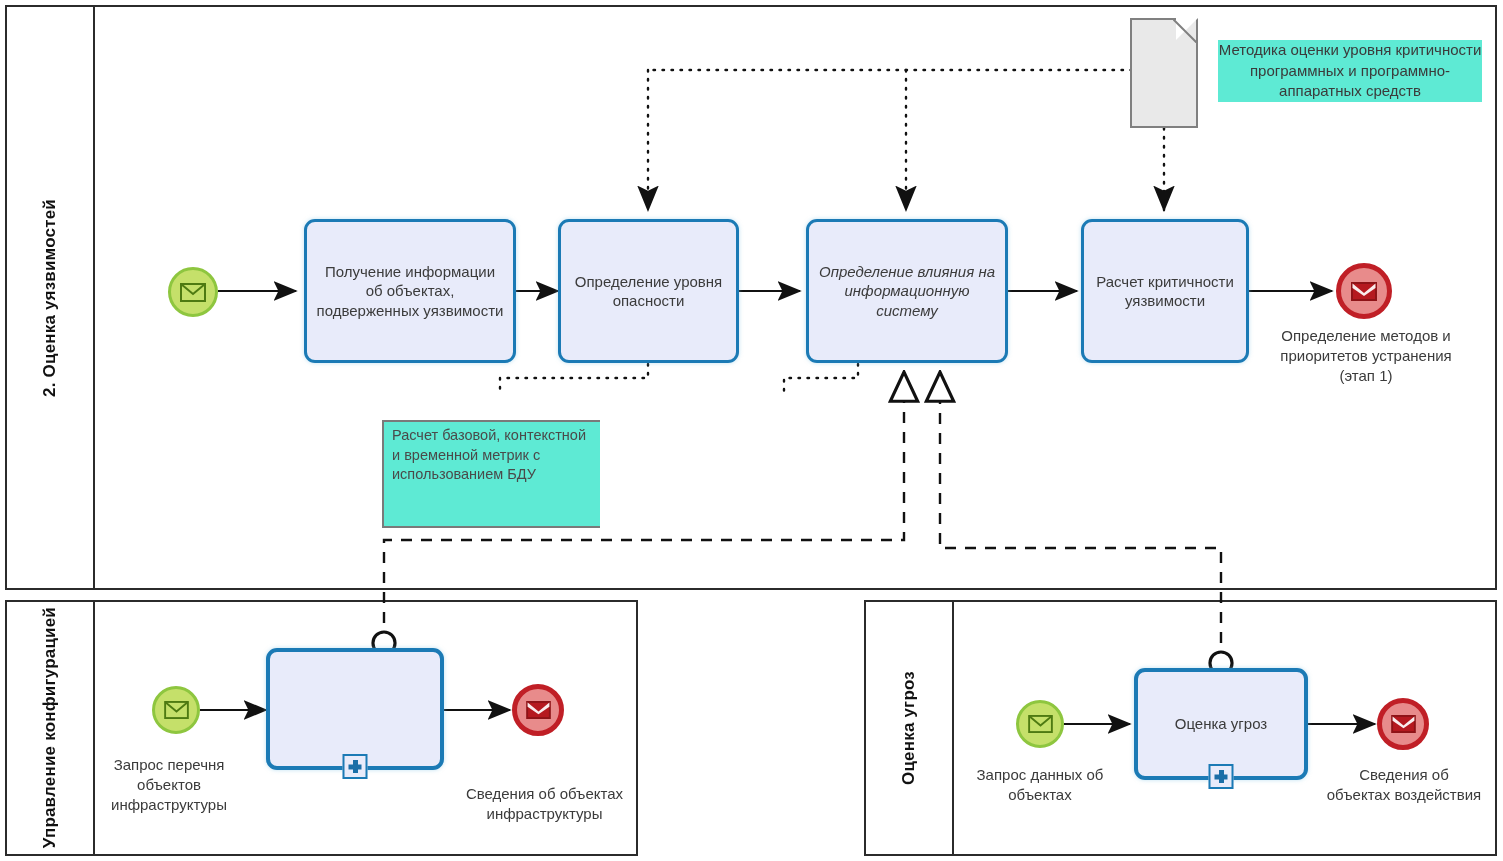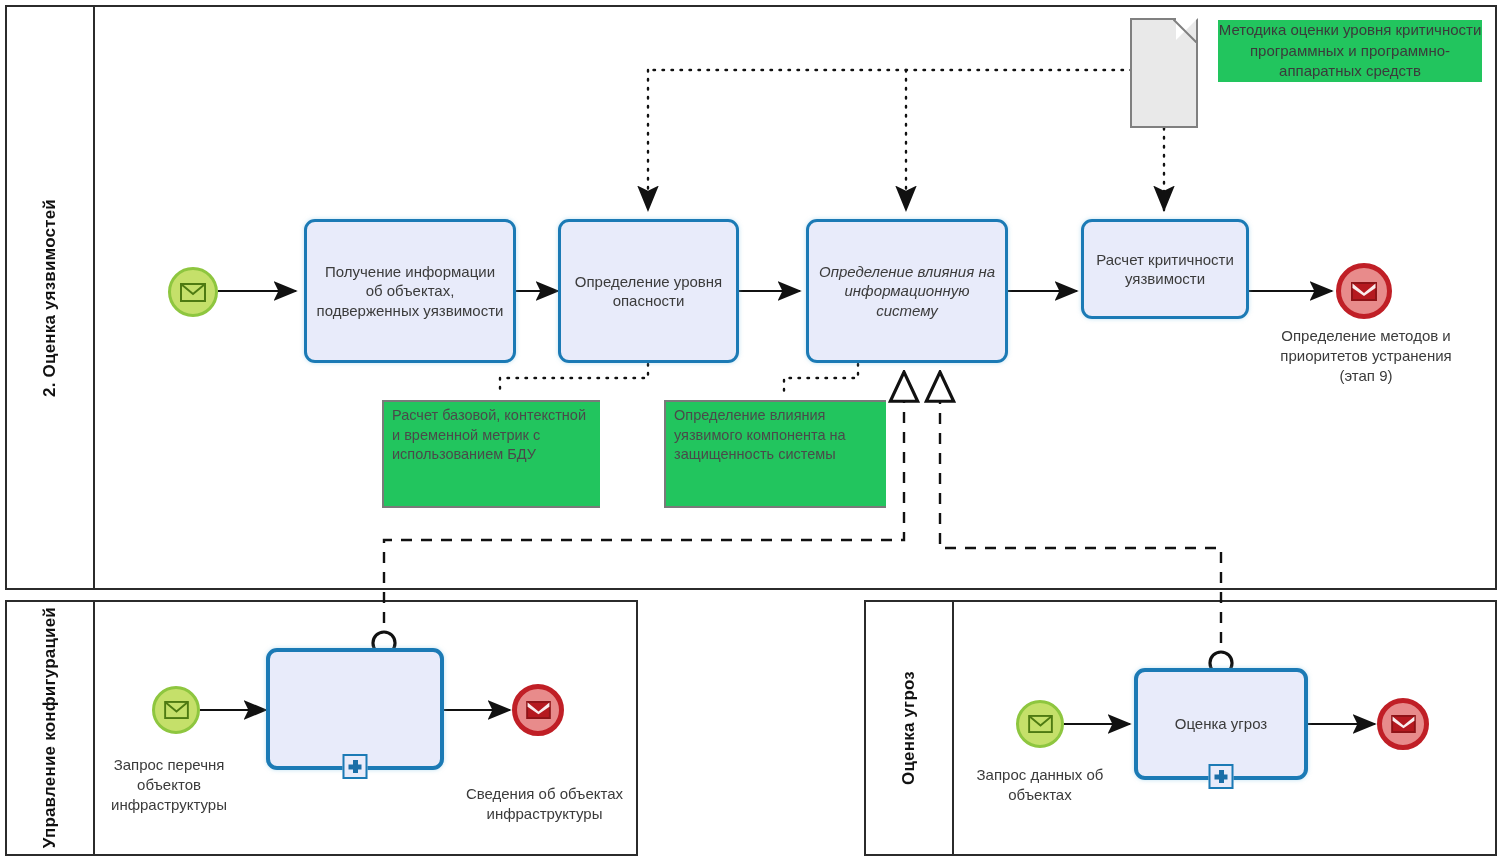--- a/index.html
+++ b/index.html
@@ -31,21 +31,21 @@
 
   
   .event{position:absolute;border-radius:50%;box-sizing:border-box;
          display:flex;align-items:center;justify-content:center;}
   .event.start{border:3px solid #8ec63f;background:#c5e06a;}
   .event.end{border:5px solid #c01f26;background:#e88b8b;}
 
   
   .note{position:absolute;box-sizing:border-box;border-left:2px solid #7a7a7a;
         border-top:2px solid #7a7a7a;border-bottom:2px solid #7a7a7a;border-right:none;
-        padding:4px 6px 4px 8px;font-size:14.5px;line-height:1.35;color:#4a4a4a;background:#22c55e;}
+        padding:4px 6px 4px 8px;font-size:14.5px;line-height:1.35;color:#4a4a4a;background:#5eead4;margin-top:20px;}
   .note.noframe{border:none;padding:0;}
 
   
   .dataobj{position:absolute;box-sizing:border-box;background:#e9e9e9;border:2px solid #808080;}
   .dataobj .fold{position:absolute;right:-2px;top:-2px;width:0;height:0;
                  border-left:22px solid #ffffff;border-bottom:22px solid transparent;}
   .dataobj .foldline{position:absolute;right:-1px;top:-1px;width:24px;height:24px;}
 
   
   .evlabel{position:absolute;text-align:center;font-size:15px;line-height:1.32;color:#3b3b3b;}
@@ -134,43 +134,42 @@
   </div>
 
   <div class="task" style="left:558px;top:219px;width:181px;height:144px;">
     <span>Определение уровня опасности</span>
   </div>
 
   <div class="task" style="left:806px;top:219px;width:202px;height:144px;font-style:italic;">
     <span>Определение влияния на информационную систему</span>
   </div>
 
-  <div class="task" style="left:1081px;top:219px;width:168px;height:100px;">
+  <div class="task" style="left:1081px;top:219px;width:168px;height:144px;">
     <span>Расчет критичности уязвимости</span>
   </div>
 
   <div class="event end" style="left:1336px;top:263px;width:56px;height:56px;">
     <svg width="26" height="19" viewBox="0 0 26 19">
       <rect x="1" y="1" width="24" height="17" fill="#b5191f" stroke="#8e1317" stroke-width="2"></rect>
       <path d="M1.5,1.5 L13,11 L24.5,1.5 L24.5,6 L13,14 L1.5,6 z" fill="#fff" stroke="none" opacity="0.92"></path>
     </svg>
   </div>
-  <div class="evlabel" style="left:1262px;top:326px;width:208px;">Определение методов и приоритетов устранения (этап 9)</div>
+  <div class="evlabel" style="left:1262px;top:326px;width:208px;">Определение методов и приоритетов устранения (этап 1)</div>
 
   <div class="dataobj" style="left:1130px;top:18px;width:68px;height:110px;">
     <div class="fold"></div>
     <svg class="foldline" viewBox="0 0 24 24">
       <path d="M0,0 L24,24" fill="none" stroke="#808080" stroke-width="2"></path>
     </svg>
   </div>
   <div class="note noframe" style="left:1218px;top:20px;width:264px;text-align:center;font-size:15px;color:#3b3b3b;line-height:1.38;">Методика оценки уровня критичности программных и программно-аппаратных средств</div>
 
   <div class="note" style="left:382px;top:400px;width:218px;height:108px;">Расчет базовой, контекстной и временной метрик с использованием БДУ</div>
 
-  <div class="note" style="left:664px;top:400px;width:222px;height:108px;">Определение влияния уязвимого компонента на защищенность системы</div>
 
   <div class="event start" style="left:152px;top:686px;width:48px;height:48px;">
     <svg width="25" height="18" viewBox="0 0 26 19">
       <rect x="1" y="1" width="24" height="17" fill="none" stroke="#4e7a12" stroke-width="2"></rect>
       <path d="M1,1 L13,11 L25,1" fill="none" stroke="#4e7a12" stroke-width="2"></path>
     </svg>
   </div>
   <div class="evlabel" style="left:88px;top:755px;width:162px;">Запрос перечня объектов инфраструктуры</div>
 
   <div class="task sub" style="left:266px;top:648px;width:178px;height:122px;">
@@ -197,14 +196,15 @@
     <span>Оценка угроз</span>
     <span class="subplus"></span>
   </div>
 
   <div class="event end" style="left:1377px;top:698px;width:52px;height:52px;">
     <svg width="25" height="18" viewBox="0 0 26 19">
       <rect x="1" y="1" width="24" height="17" fill="#b5191f" stroke="#8e1317" stroke-width="2"></rect>
       <path d="M1.5,1.5 L13,11 L24.5,1.5 L24.5,6 L13,14 L1.5,6 z" fill="#fff" stroke="none" opacity="0.92"></path>
     </svg>
   </div>
+  <div class="evlabel" style="left:1326px;top:765px;width:156px;">Сведения об объектах воздействия</div>
 
 </div>
 
 </body></html>

